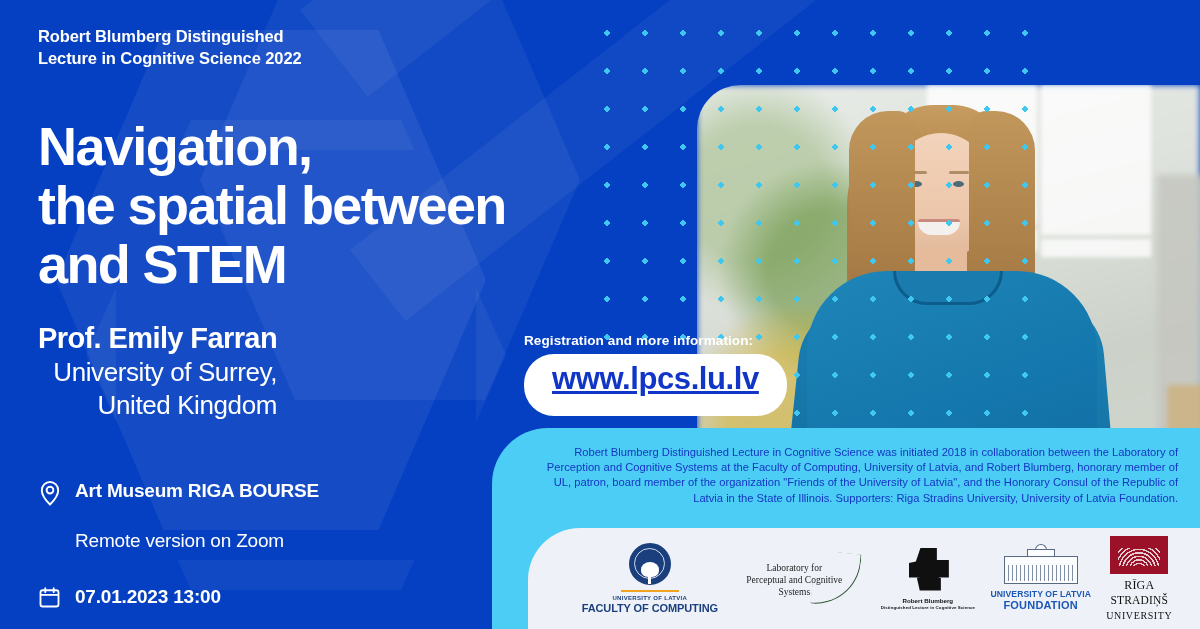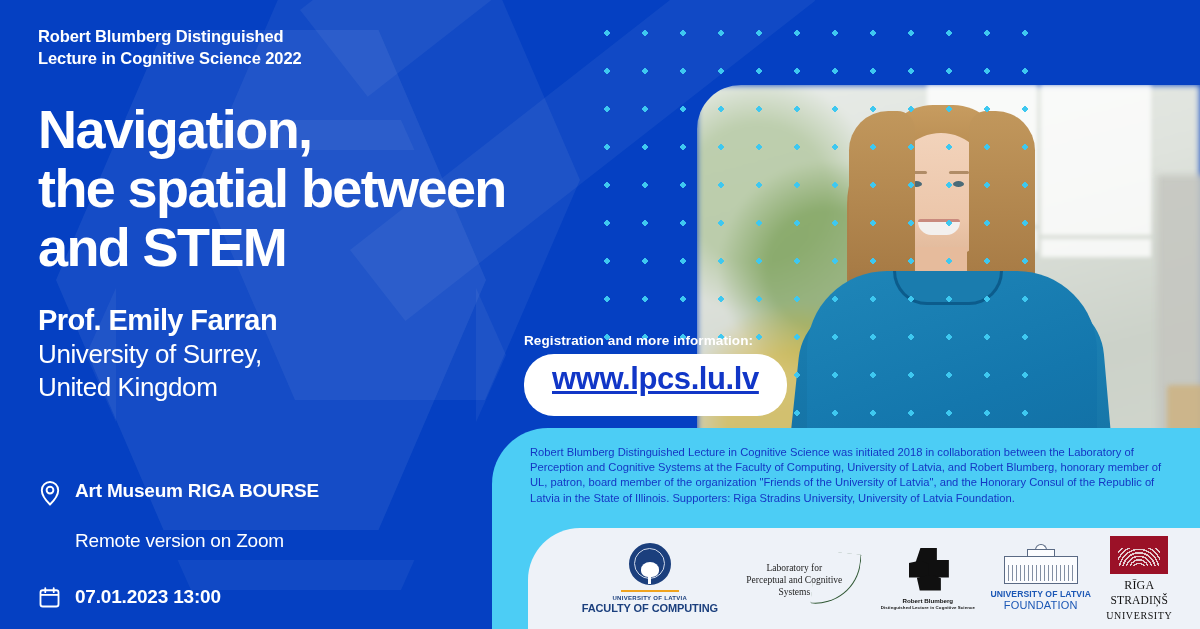--- a/index.html
+++ b/index.html
@@ -163,21 +163,21 @@
     padding:9px 28px 20px; border-radius:30px; line-height:1.05;
   }
 
   
   .desc {
     position:absolute; left:492px; top:428px; width:708px; height:201px;
     background:#4ccdf5; border-top-left-radius:56px; z-index:7;
   }
   .desc p {
     color:#1436c4; font-size:11.2px; line-height:15.2px;
-    text-align:left; padding:17px 22px 0 38px; font-weight:500;
+    text-align:right; padding:17px 22px 0 38px; font-weight:500;
   }
 
   
   .logobar {
     position:absolute; left:528px; top:528px; width:672px; height:101px;
     background:#eef2f8; border-top-left-radius:52px; z-index:9;
     display:flex; align-items:center; justify-content:space-around;
     padding:0 20px 0 46px;
   }
   .logo { display:flex; flex-direction:column; align-items:center; }
@@ -244,21 +244,21 @@
   .fd-mid {
     position:absolute; left:23px; bottom:26px; width:28px; height:11px;
     border:1.3px solid #5a6a84; background:#fbfcfe;
   }
   .fd-dome {
     position:absolute; left:31px; bottom:35px; width:12px; height:7px;
     border:1.3px solid #5a6a84; border-bottom:none; border-radius:7px 7px 0 0;
     background:#fbfcfe;
   }
   .fd-t1 { font-size:8.6px; font-weight:bold; color:#1b57b5; letter-spacing:.1px; margin-top:3px; }
-  .fd-t2 { font-size:11px;  font-weight:normal; color:#1b57b5; letter-spacing:.2px; }
+  .fd-t2 { font-size:11px;  font-weight:bold; color:#1b57b5; letter-spacing:.2px; }
 
   
   .rsu-mark {
     width:58px; height:38px; background:#9b1127; position:relative; overflow:hidden;
   }
   .rsu-mark::before {
     content:""; position:absolute; left:8px; top:12px; width:42px; height:18px;
     background:
       repeating-radial-gradient(ellipse at 50% 120%, #9b1127 0 2px, #e8d6d9 2px 3.4px);
     opacity:.95;
@@ -268,24 +268,24 @@
   .rsu-2 { font-size:11.5px; letter-spacing:.2px; }
   .rsu-3 { font-size:10px;  letter-spacing:.6px; }
 
   
   .content { position:absolute; left:38px; top:0; width:540px; height:629px; z-index:5; color:#fff; }
   .eyebrow {
     position:absolute; top:25px; font-size:16.5px; font-weight:bold;
     line-height:22px; letter-spacing:-0.1px;
   }
   .title {
-    position:absolute; top:100px; font-size:54px; font-weight:bold;
+    position:absolute; top:117px; font-size:54px; font-weight:bold;
     line-height:59px; letter-spacing:-1.6px;
   }
-  .speaker { position:absolute; top:302px; }
+  .speaker { position:absolute; top:320px;text-align:right; }
   .speaker-name { font-size:29px; font-weight:bold; line-height:36px; letter-spacing:-0.6px; }
   .speaker-aff  { font-size:26px; font-weight:normal; line-height:33px; letter-spacing:-0.4px; }
   .meta { position:absolute; top:478px; }
   .meta-row { display:flex; align-items:flex-start; gap:13px; }
   .meta-row + .meta-row { margin-top:31px; }
   .meta-ico { width:24px; height:26px; flex:0 0 24px; padding-top:2px; }
   .meta-txt { font-size:19px; font-weight:bold; line-height:25px; letter-spacing:-0.2px; }
   .meta-txt .light { font-weight:normal; }
 </style>
 </head>

